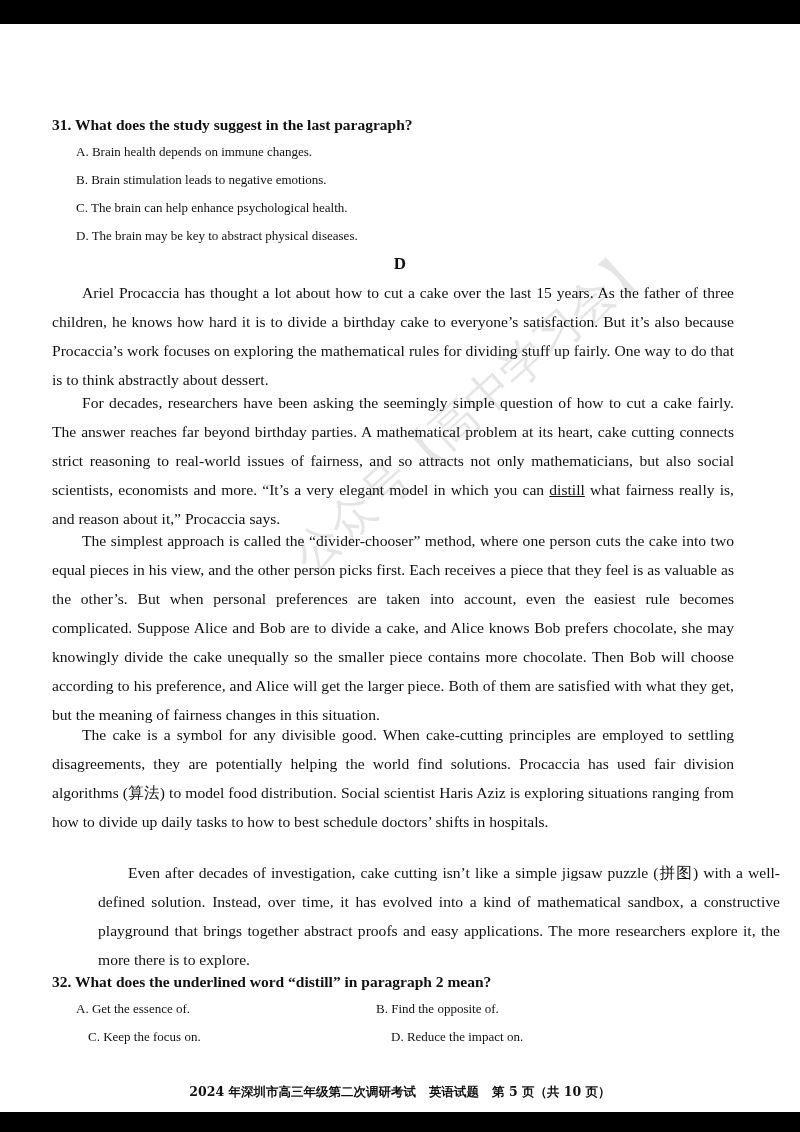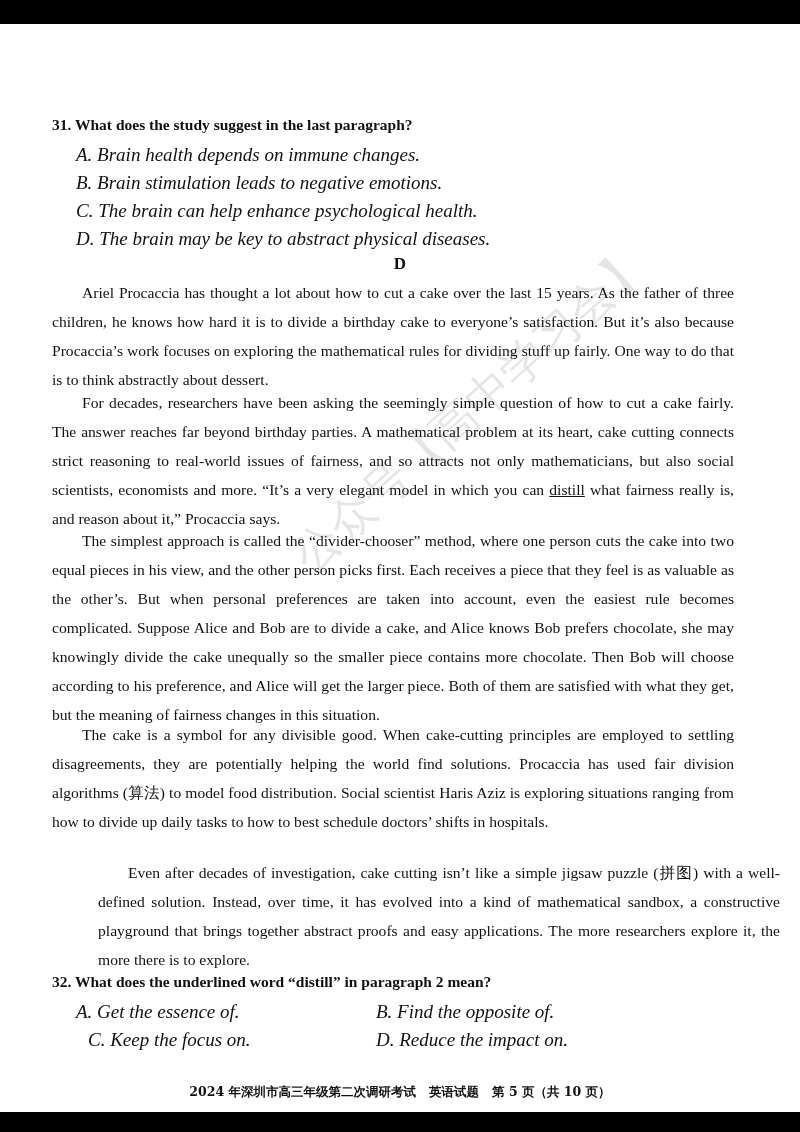--- a/index.html
+++ b/index.html
@@ -2,21 +2,21 @@
 <html><head>
 <meta charset="utf-8">
 <style>
   html, body { margin:0; padding:0; }
   body { width:800px; height:1132px; background:#000; position:relative; overflow:hidden;
          font-family:"Liberation Serif", "DejaVu Serif", serif; color:#111; }
   .topbar { position:absolute; left:0; top:0; width:800px; height:24px; background:#000; }
   .page { position:absolute; left:0; top:24px; width:800px; height:1088px; background:#fff; }
   .botbar { position:absolute; left:0; top:1112px; width:800px; height:20px; background:#000; }
   .q-title { position:absolute; left:52px; font-weight:bold; font-size:15.5px; letter-spacing:0; white-space:nowrap; }
-  .opt { position:absolute; left:76px; font-size:19px; white-space:nowrap;font-style:italic; }
+  .opt { position:absolute; left:76px; font-size:13px; white-space:nowrap; }
   .section { position:absolute; left:0; width:800px; text-align:center; font-weight:bold; font-size:17px; }
   .para { position:absolute; left:52px; width:682px; font-size:15.6px; line-height:29px;
           text-align:justify; text-indent:30px; margin:0; }
   .u { text-decoration:underline; }
   .footer { position:absolute; left:0; width:800px; top:1084px; text-align:center; font-size:12.5px;
             font-weight:bold; font-family:"DejaVu Serif", serif; white-space:pre; }
   .watermark { position:absolute; left:280px; top:540px; font-size:46px; color:rgba(0,0,0,0.10);
                transform:rotate(-42deg); transform-origin:left top; white-space:nowrap;
                font-family:"DejaVu Sans", sans-serif; pointer-events:none; }
 </style>
@@ -42,19 +42,19 @@
 <p class="para" style="top:526px;">The simplest approach is called the “divider-chooser” method, where one person cuts the cake into two equal pieces in his view, and the other person picks first. Each receives a piece that they feel is as valuable as the other’s. But when personal preferences are taken into account, even the easiest rule becomes complicated. Suppose Alice and Bob are to divide a cake, and Alice knows Bob prefers chocolate, she may knowingly divide the cake unequally so the smaller piece contains more chocolate. Then Bob will choose according to his preference, and Alice will get the larger piece. Both of them are satisfied with what they get, but the meaning of fairness changes in this situation.</p>
 
 <p class="para" style="top:720px;">The cake is a symbol for any divisible good. When cake-cutting principles are employed to settling disagreements, they are potentially helping the world find solutions. Procaccia has used fair division algorithms (算法) to model food distribution. Social scientist Haris Aziz is exploring situations ranging from how to divide up daily tasks to how to best schedule doctors’ shifts in hospitals.</p>
 
 <p class="para" style="top:858px;margin-left:46px;">Even after decades of investigation, cake cutting isn’t like a simple jigsaw puzzle (拼图) with a well-defined solution. Instead, over time, it has evolved into a kind of mathematical sandbox, a constructive playground that brings together abstract proofs and easy applications. The more researchers explore it, the more there is to explore.</p>
 
 <div class="q-title" style="top:973px;">32. What does the underlined word “distill” in paragraph 2 mean?</div>
 <div class="opt" style="top:1001px;">A. Get the essence of.</div>
 <div class="opt" style="top:1001px; left:376px;">B. Find the opposite of.</div>
 <div class="opt" style="top:1029px;margin-left:12px;">C. Keep the focus on.</div>
-<div class="opt" style="top:1029px; left:376px;">D. Reduce the impact on.</div>
+<div class="opt" style="top:1029px; left:391px;">D. Reduce the impact on.</div>
 
 <div class="watermark">公众号【高中学习会】</div>
 
 <div class="footer">2024 年深圳市高三年级第二次调研考试   英语试题   第 5 页（共 10 页）</div>
 
 <div class="botbar"></div>
 
 </body></html>

